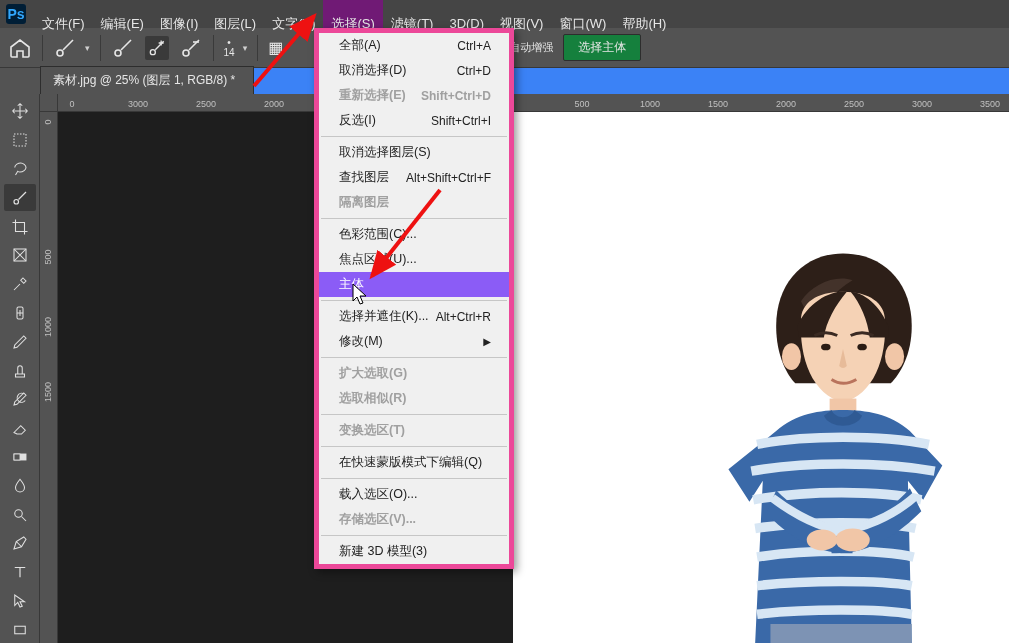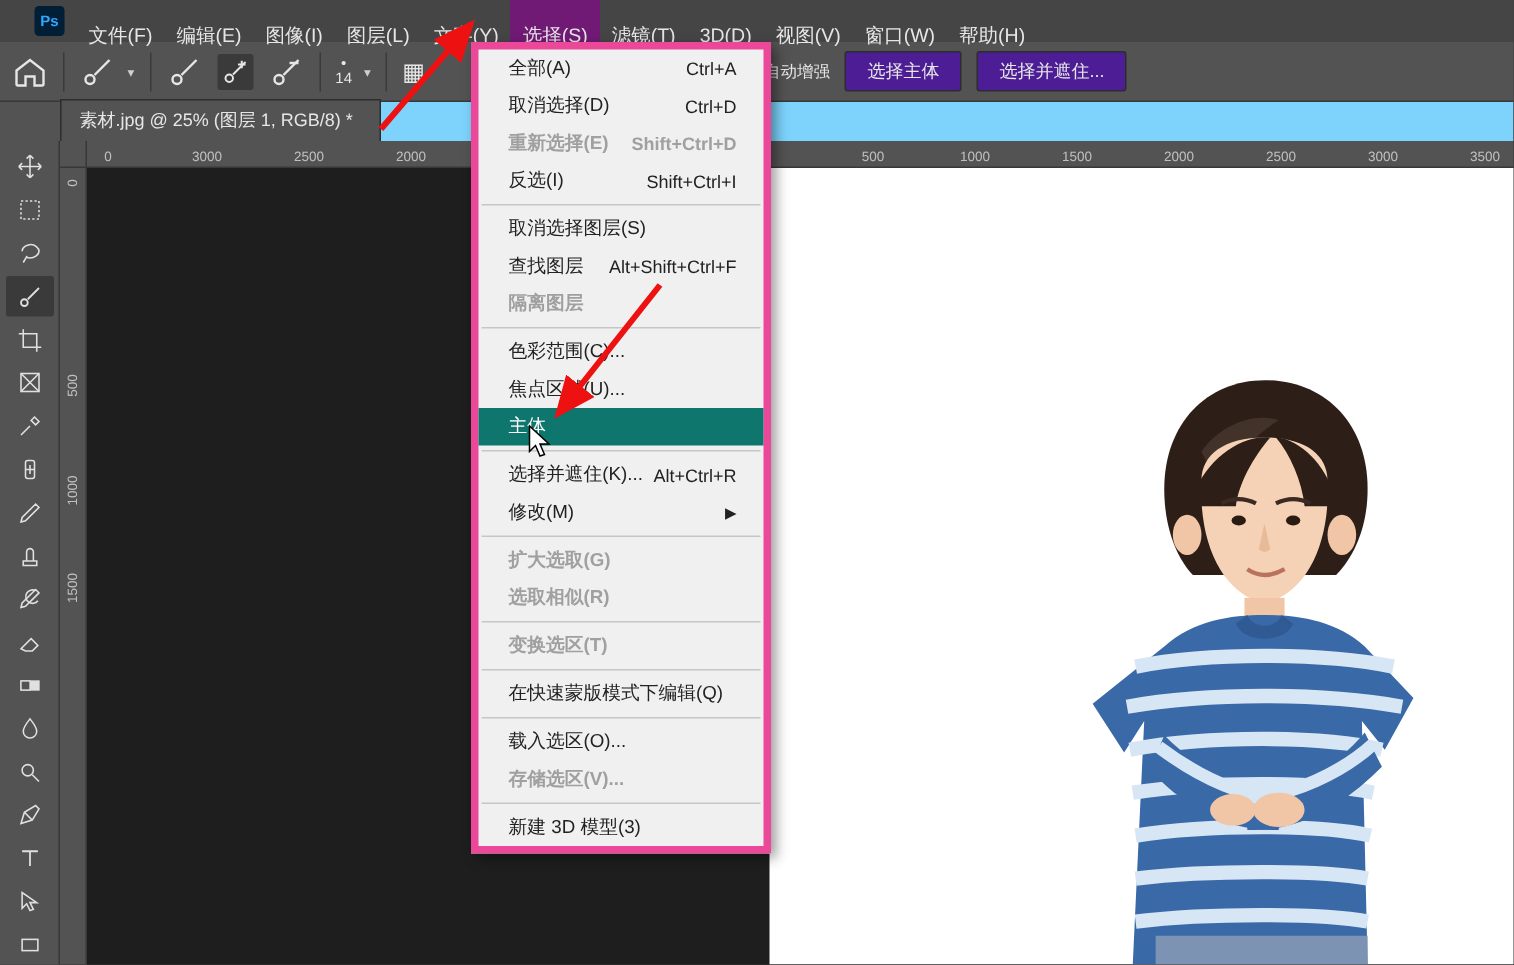--- a/index.html
+++ b/index.html
@@ -13,24 +13,24 @@
     align-items: center;
     padding-left: 2px;
     color: #e6e6e6;
     font-size: 13px;
   }
   .menubar .ps-icon {
     width: 20px; height: 20px;
     background: #001e36;
     color: #31a8ff;
     border-radius: 3px;
-    font-size: 10px;
+    font-size: 14px;
     font-weight: 700;
     display: flex; align-items: center; justify-content: center;
-    margin: 0 8px 0 21px;
+    margin: 0 8px 0 4px;
   }
   .menubar .menu-item {
     padding: 16px 8px;
     cursor: default;
     margin-top: 19px;
   }
   .menubar .menu-item.active { background: #701a75; }
 
   
   .optionsbar {
@@ -48,34 +48,34 @@
     width: 24px; height: 24px;
     display: inline-flex;
     align-items: center; justify-content: center;
     color: #e6e6e6;
   }
   .opt-chevron { font-size: 9px; margin-left: -2px; color: #cfcfcf; }
   .opt-sep { width: 1px; height: 26px; background: #3a3a3a; }
   .opt-small { font-size: 10px; color: #e6e6e6; display: inline-flex; flex-direction: column; align-items: center; line-height: 1; }
   .opt-hash { font-size: 16px; display: inline-flex; align-items: center; }
   .opt-btn {
-    background: #4c1d95;
+    background: #15803d;
     border: 1px solid #2d2d2d;
     color: #e6e6e6;
     padding: 4px 14px;
     font-size: 12px;
     border-radius: 2px;
   }
   .opt-check { font-size: 11px; color:#e6e6e6; display:flex; align-items:center; gap:4px; }
   .opt-check .box { width:12px; height:12px; border:1px solid #8a8a8a; background:#3a3a3a; }
 
   
   .tabbar {
     height: 26px;
-    background: #7dd3fc;
+    background: #3b82f6;
     display: flex;
     align-items: flex-end;
     margin-left: 40px;
   }
   .doc-tab {
     background: #535353;
     color: #e6e6e6;
     font-size: 12px;
     padding: 5px 18px 5px 12px;
     border-top: 1px solid #2d2d2d;
@@ -194,21 +194,21 @@
     z-index: 100;
   }
   .dd-row {
     display: flex;
     justify-content: space-between;
     align-items: center;
     padding: 4px 18px 4px 20px;
     white-space: nowrap;
   }
   .dd-row.disabled { color: #a0a0a0; font-weight: bold; }
-  .dd-row.hl { background: #0f766e; color: #ffffff; }
+  .dd-row.hl { background: #8b5cf6; color: #ffffff; }
   .dd-row .shc { font-size: 12px; }
   .dd-row .sub { font-size: 10px; color: inherit; margin-left: auto; }
   .dd-sep { height: 1px; background: #c6c6c6; margin: 3px 2px; }
 
   
   .arrow {
     position: absolute;
     z-index: 200;
     pointer-events: none;
   }
@@ -281,21 +281,20 @@
   <span class="opt-sep"></span>
 
   <span class="opt-hash">▦</span>
 
   <span class="opt-check" style="margin-left:200px;">
     <span class="box"></span>
     <span>自动增强</span>
   </span>
 
   <button class="opt-btn">选择主体</button>
-  <button class="opt-btn">选择并遮住...</button>
 </div>
 
 <div class="tabbar">
   <div class="doc-tab">素材.jpg @ 25% (图层 1, RGB/8) *</div>
 </div>
 
 <div class="toolbox">
   <div class="tool">
       <svg viewBox="0 0 24 24" stroke="currentColor" fill="none" stroke-width="1.4">
         <path d="M12 2v20M2 12h20M12 2l-3 3M12 2l3 3M12 22l-3-3M12 22l3-3M2 12l3-3M2 12l3 3M22 12l-3-3M22 12l-3 3"></path>

